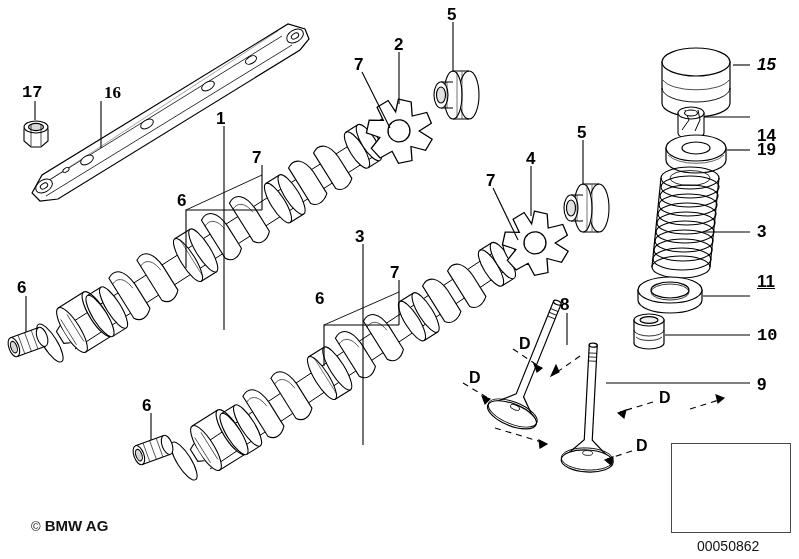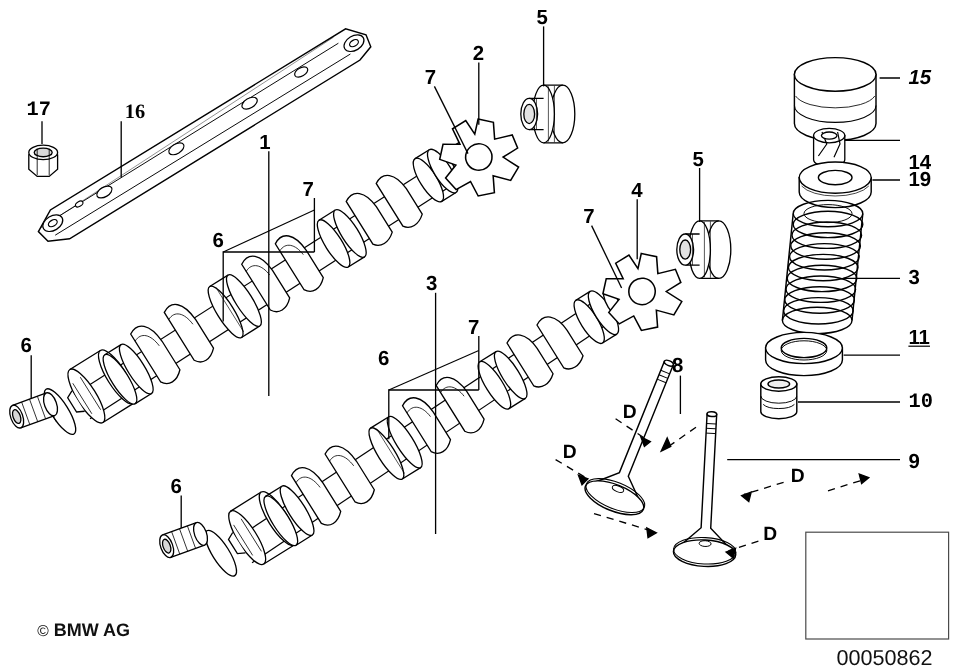--- a/index.html
+++ b/index.html
@@ -9,21 +9,21 @@
   #stage svg{position:absolute;left:0;top:0;}
   .lbl{position:absolute;font-weight:bold;font-size:17px;color:#000;
        font-family:"Liberation Sans",sans-serif;line-height:1;
        letter-spacing:0px;white-space:nowrap;}
   .dlbl{position:absolute;font-weight:bold;font-size:16px;color:#000;
         font-family:"Liberation Sans",sans-serif;line-height:1;white-space:nowrap;}
   #copyright{position:absolute;left:31px;top:517px;font-size:15px;
              font-weight:bold;color:#111;font-family:"Liberation Sans",sans-serif;
              white-space:nowrap;}
   #copyright .cmark{font-size:13px;font-weight:normal;}
-  #diagnum{position:absolute;left:697px;top:538px;font-size:18px;color:#111;
+  #diagnum{position:absolute;left:697px;top:538px;font-size:14px;color:#111;
            font-family:"Liberation Sans",sans-serif;white-space:nowrap;}
   #carbox{position:absolute;left:671px;top:443px;width:118px;height:88px;
           border:1px solid #4a4a4a;background:#fff;}
 </style>
 </head>
 <body>
 
 <div id="stage">
 
   <svg width="799" height="559" viewBox="0 0 799 559">

